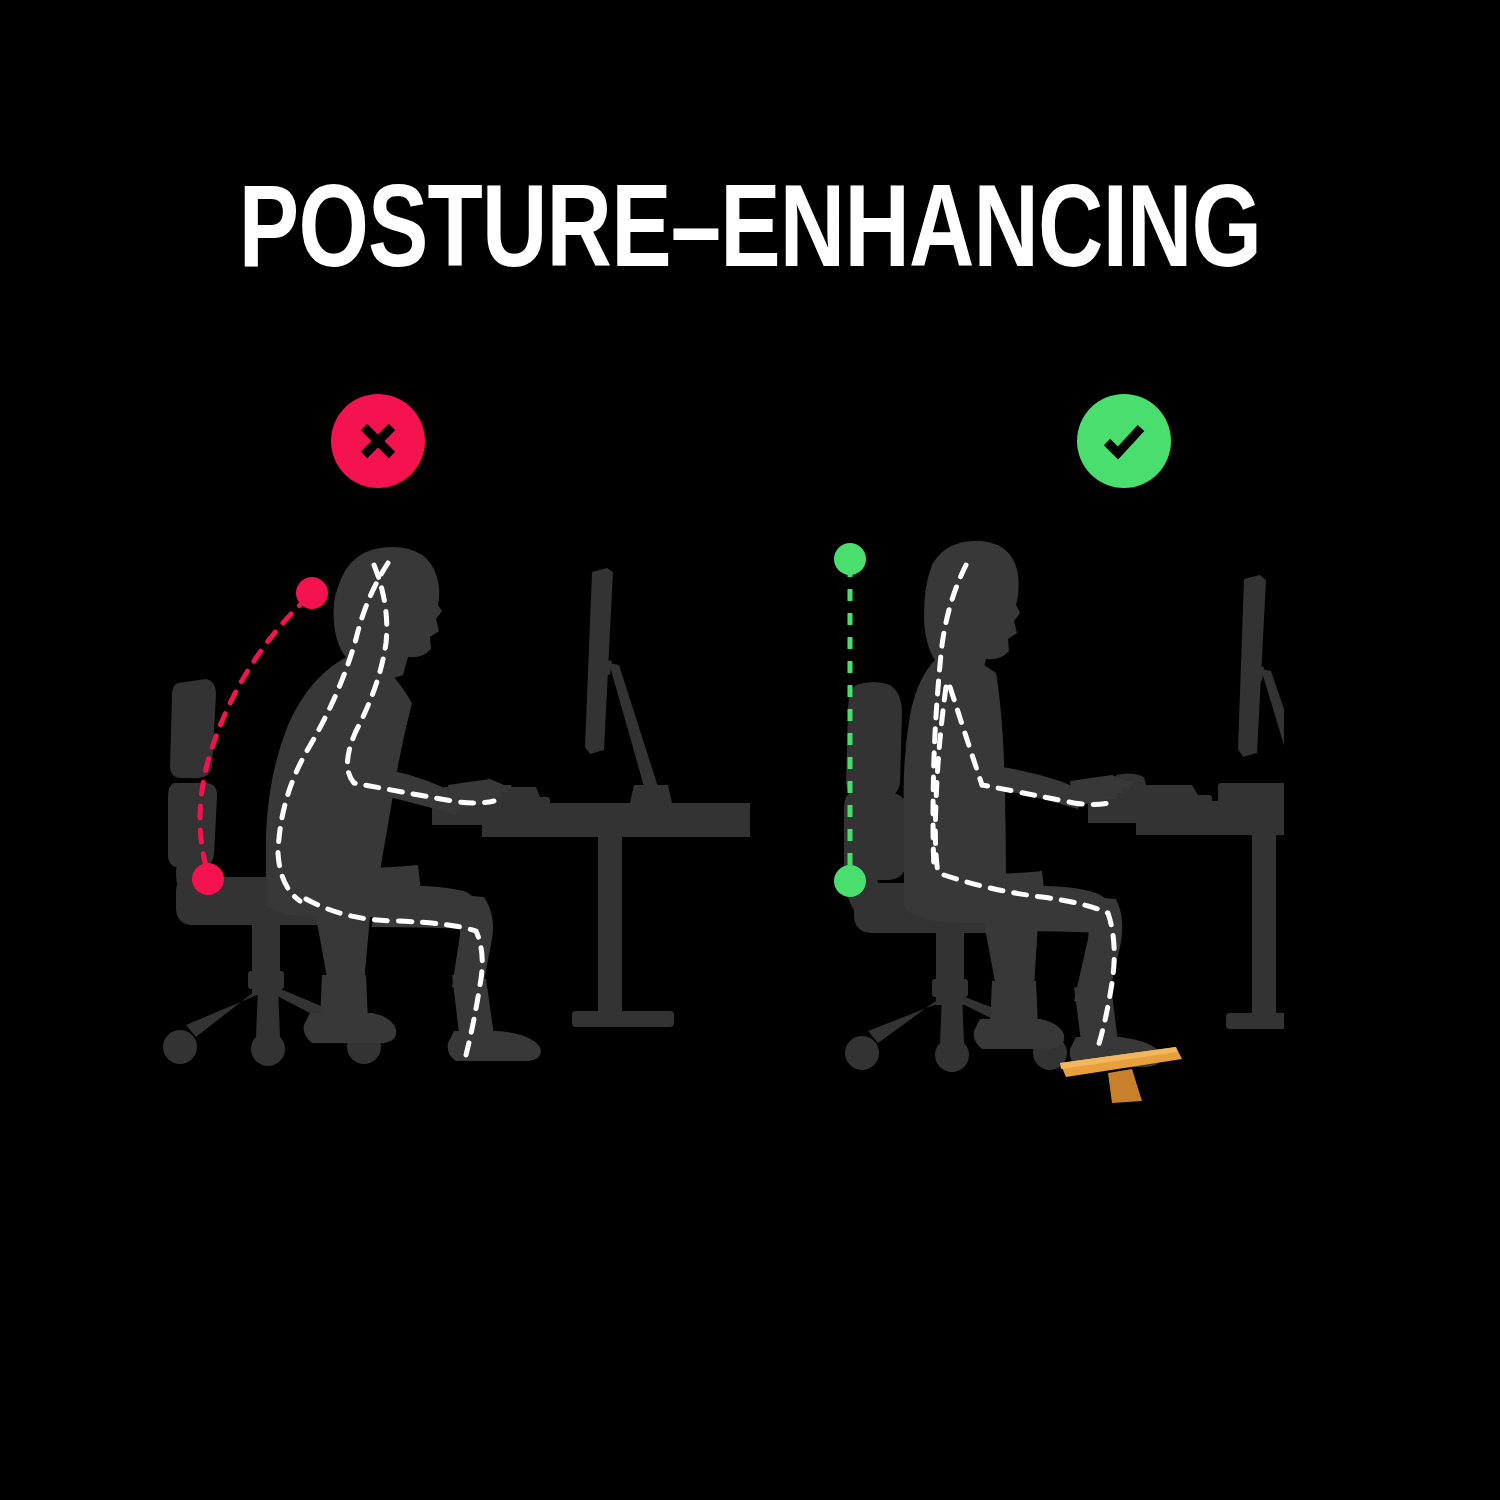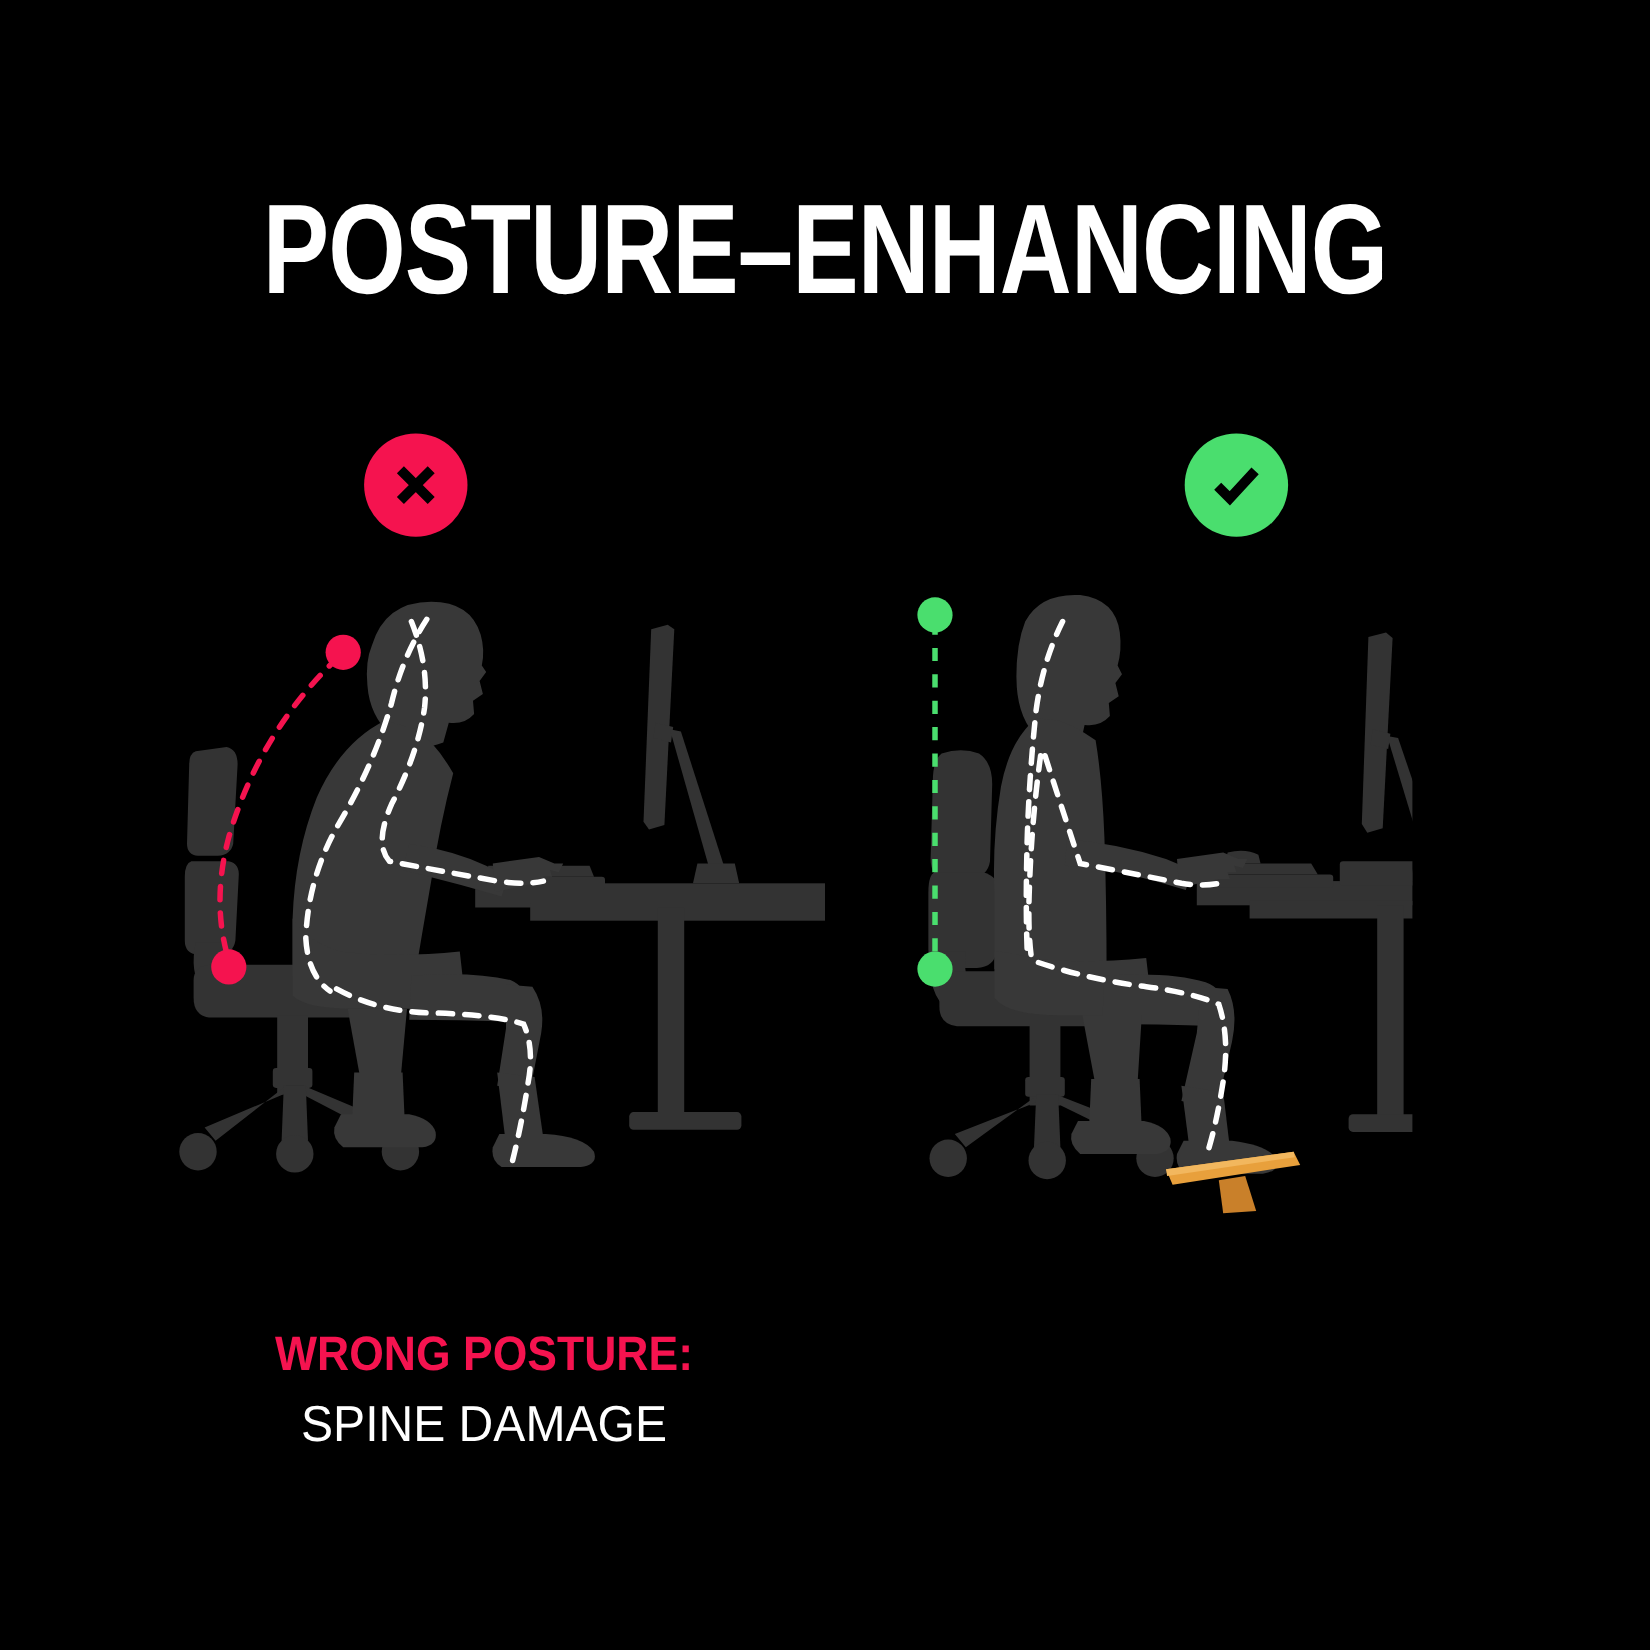--- a/index.html
+++ b/index.html
@@ -329,19 +329,15 @@
 
       <g>
         <path d="M30 30 L30 340" fill="none" stroke="#4ADE6E" stroke-width="5" stroke-linecap="butt" stroke-dasharray="12 12"></path>
         <circle cx="30" cy="24" r="16" fill="#4ADE6E"></circle>
         <circle cx="30" cy="346" r="16" fill="#4ADE6E"></circle>
       </g>
 
     </svg>
   </div>
 
-  <div class="caption-block" id="caption-wrong">
-    <div class="caption-head">WRONG POSTURE:</div>
-    <div class="caption-sub">SPINE DAMAGE</div>
-  </div>
 
 
 </div>
 
 </body></html>

